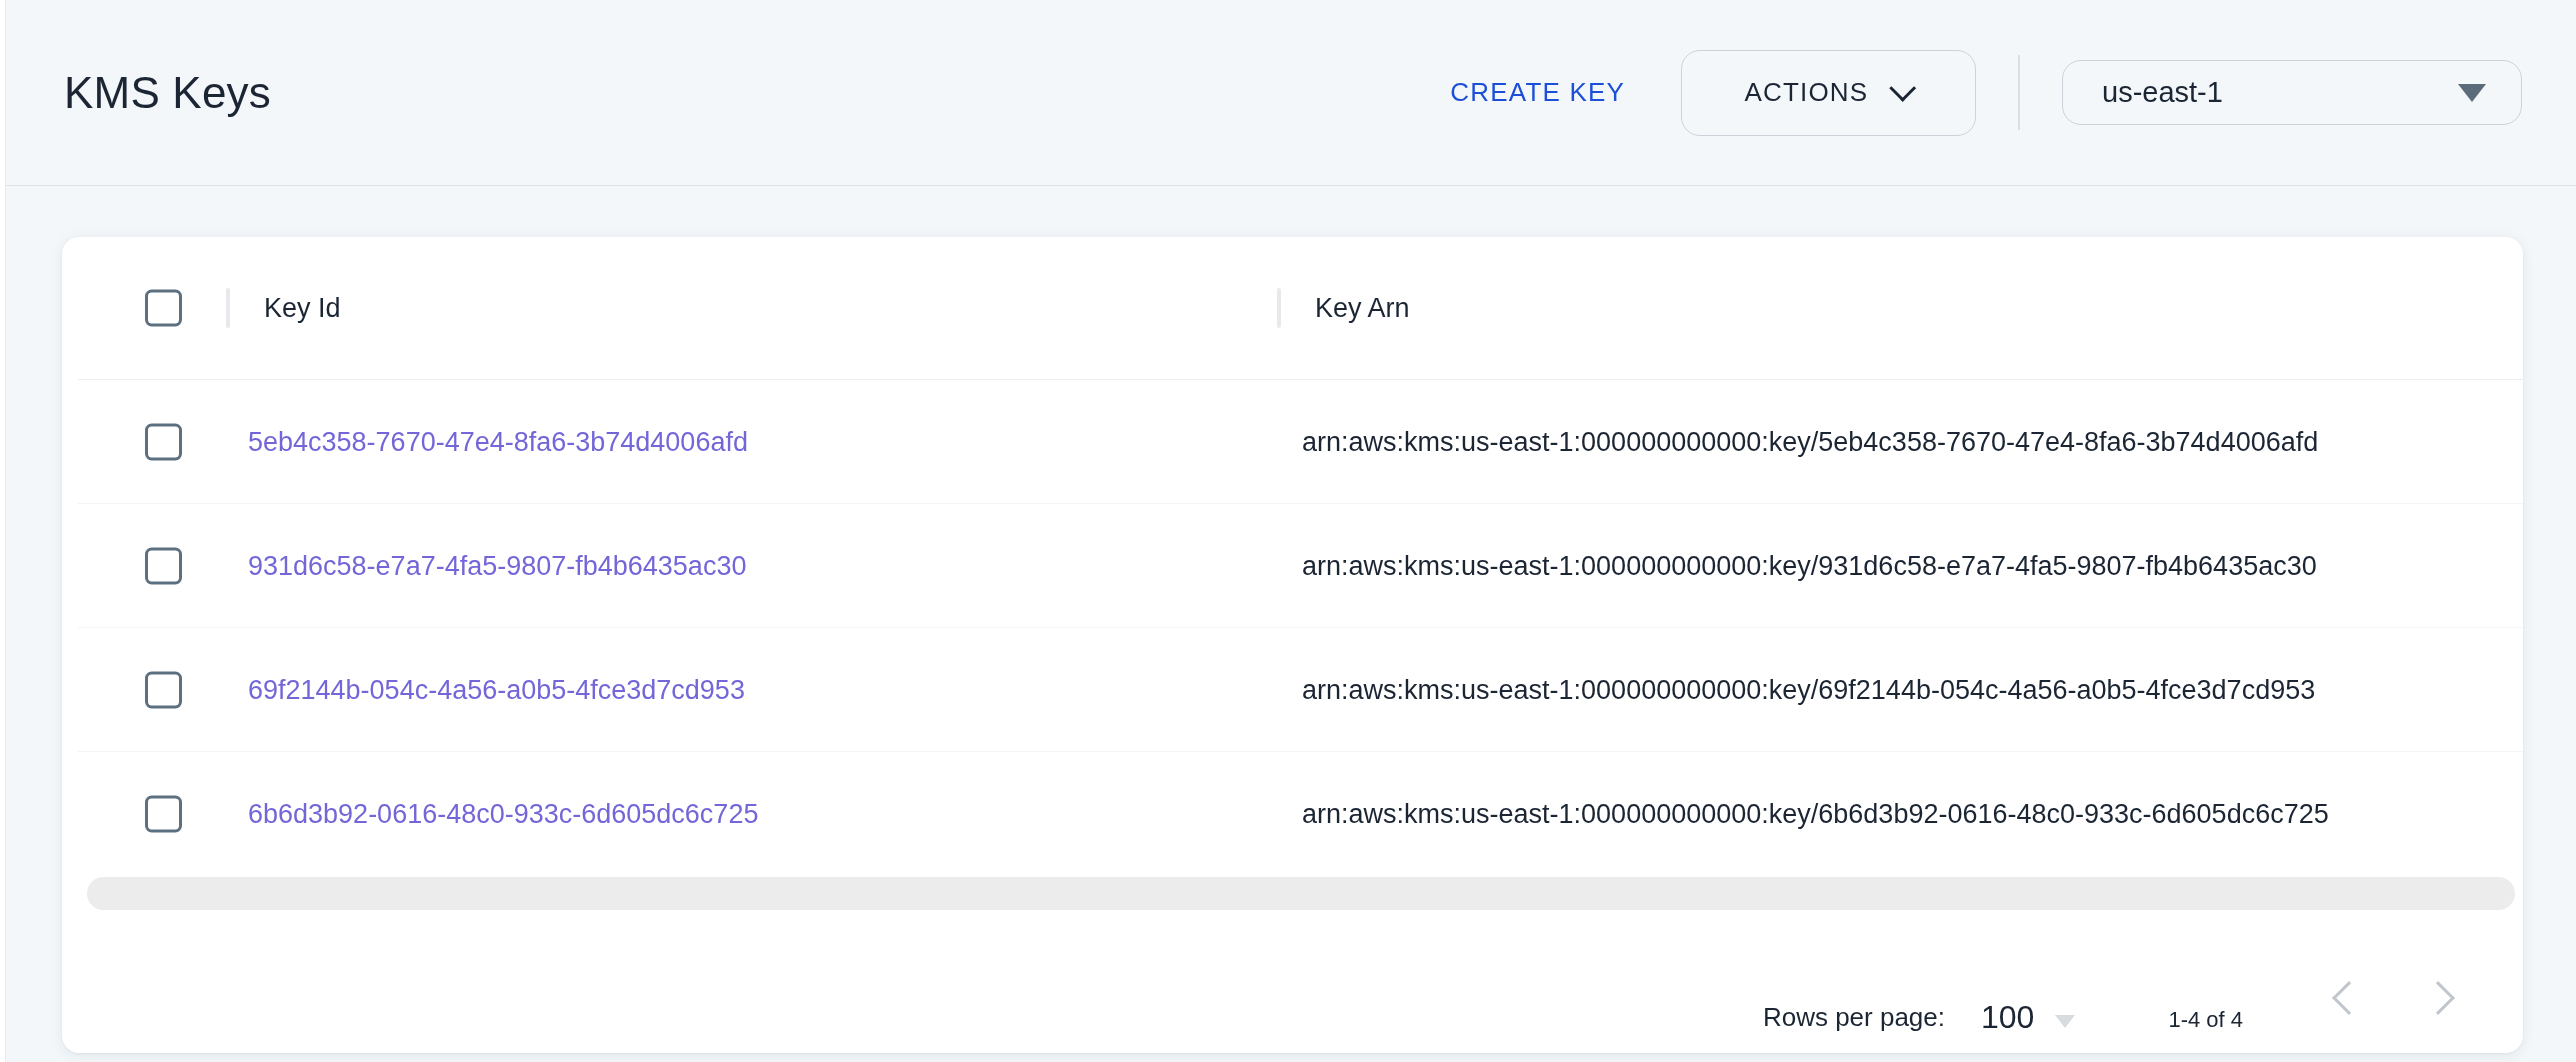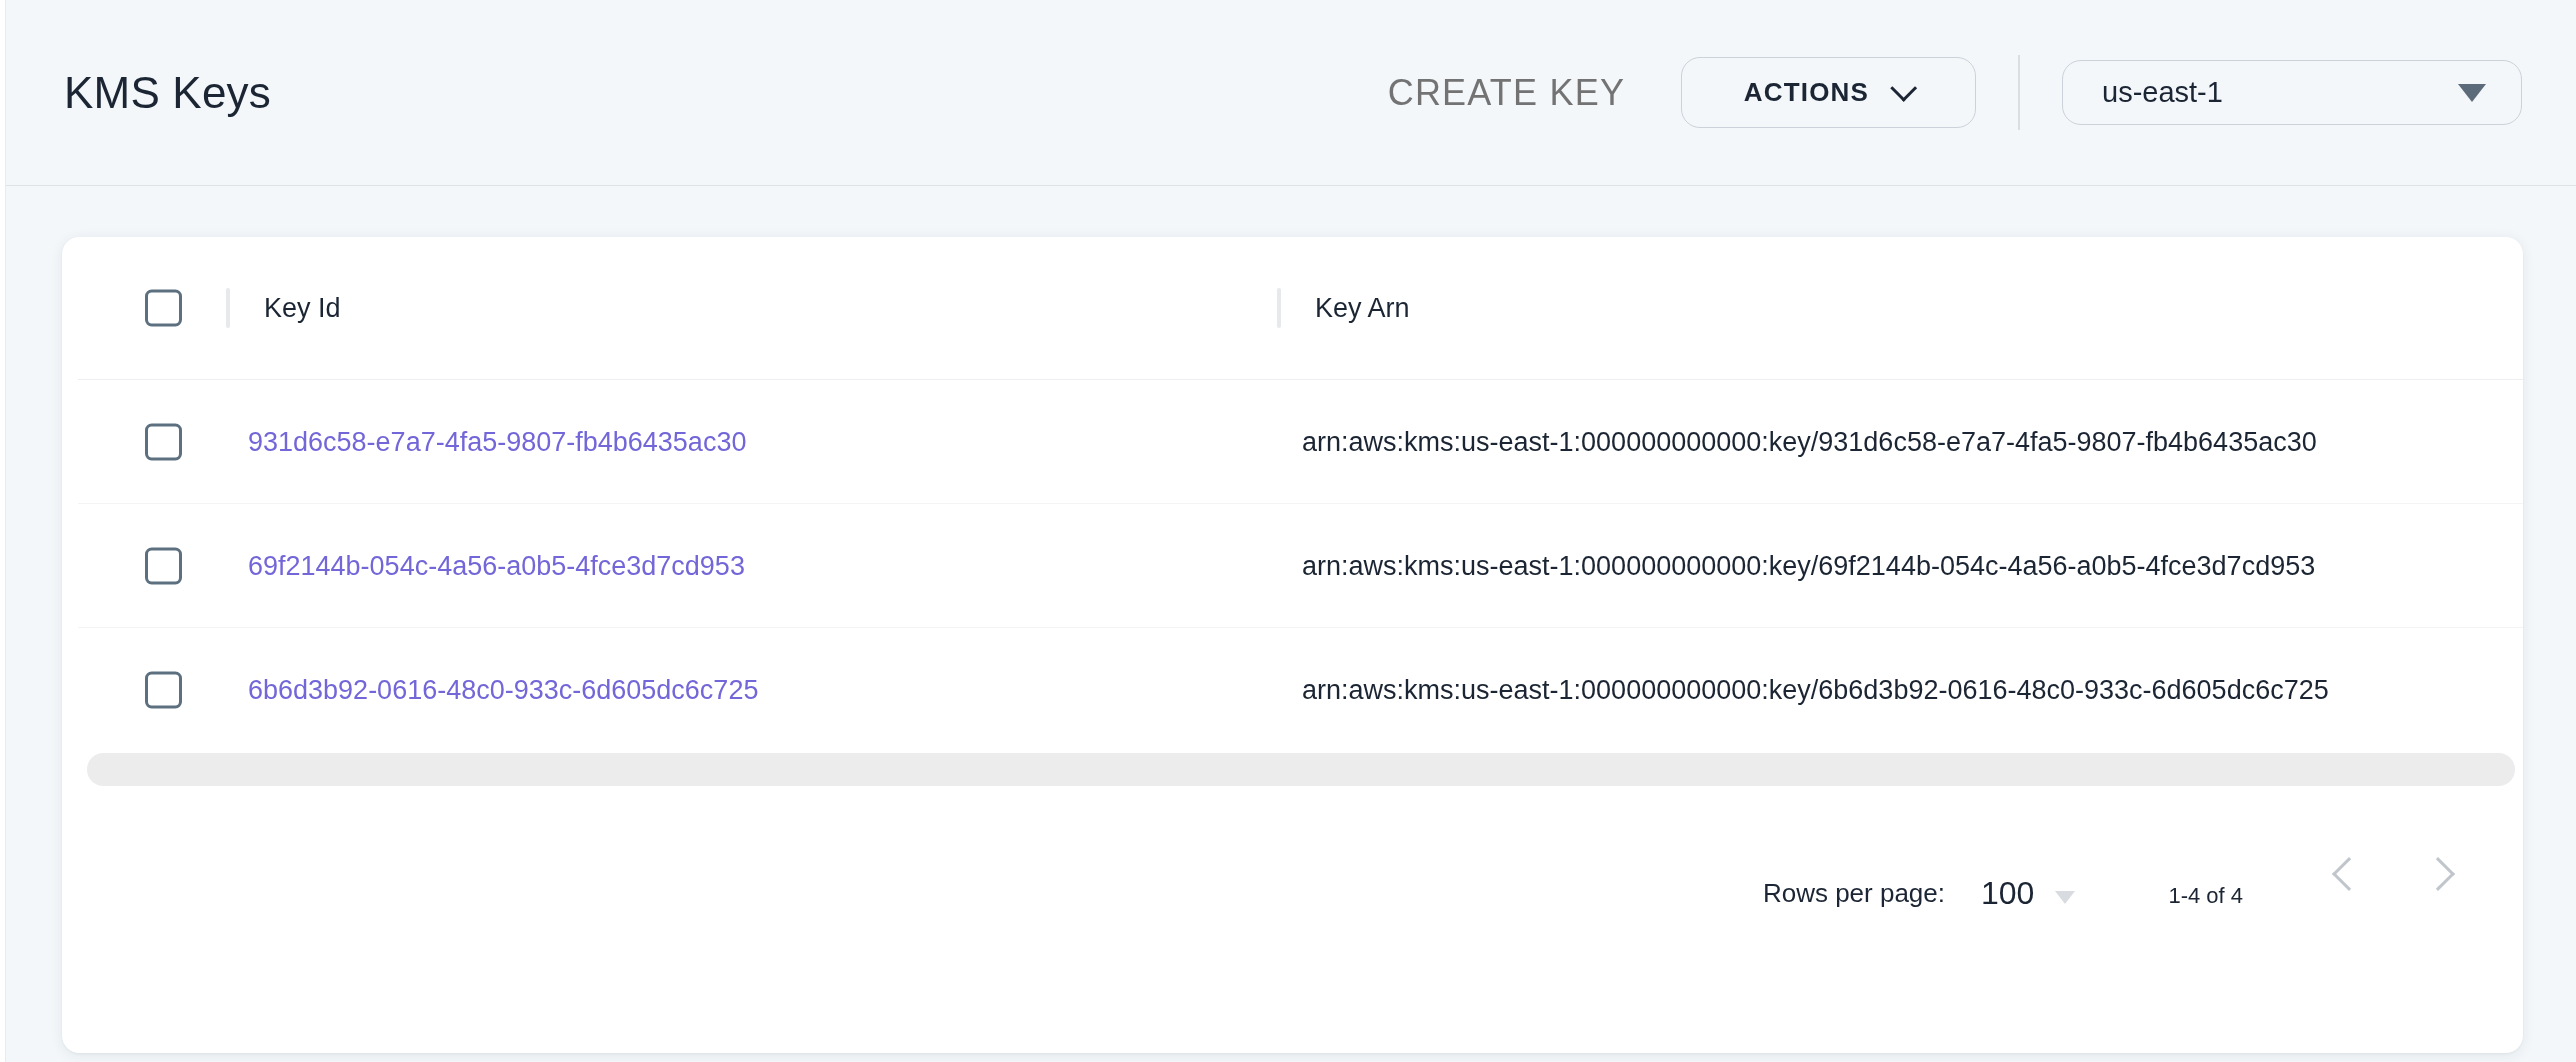--- a/index.html
+++ b/index.html
@@ -25,28 +25,28 @@
     border-bottom:1.9px solid #DEE3E8;
     display:flex;align-items:center;
     padding:0 54px 0 64px;
   }
   .page-title{
     margin:0;font-size:44px;font-weight:500;color:#1B2533;letter-spacing:0.2px;
   }
   .topbar-actions{margin-left:auto;display:flex;align-items:center;}
   .btn-text{
     background:none;border:none;cursor:pointer;
-    font-family:inherit;font-size:36px;font-weight:500;letter-spacing:1.2px;
-    color:#737373;padding:17.4px 25px;margin-right:31px;border-radius:9.6px;
+    font-family:inherit;font-size:26px;font-weight:500;letter-spacing:1.2px;
+    color:#1d4ed8;padding:17.4px 25px;margin-right:31px;border-radius:9.6px;
   }
   .btn-outlined{
     box-sizing:border-box;
-    width:295px;height:71px;border:1.9px solid #CBD2D9;border-radius:19px;
+    width:295px;height:86px;border:1.9px solid #CBD2D9;border-radius:19px;
     background:transparent;cursor:pointer;
-    font-family:inherit;font-size:26px;font-weight:700;letter-spacing:1.2px;color:#1B2533;
+    font-family:inherit;font-size:26px;font-weight:400;letter-spacing:1.2px;color:#1B2533;
     display:flex;align-items:center;justify-content:center;gap:25px;
   }
   .chev-down{
     display:inline-block;width:16.4px;height:16.4px;
     border-right:3.9px solid #1B2533;border-bottom:3.9px solid #1B2533;
     transform:rotate(45deg) translate(-2.9px,-2.9px);
   }
   .v-divider{
     width:1.9px;height:75px;background:#D9DEE3;margin:0 42px 0 42px;display:inline-block;
   }
@@ -158,20 +158,25 @@
   <section class="card">
     <div class="thead">
       <span class="checkbox"></span>
       <span class="col-sep sep-keyid"></span>
       <span class="th th-keyid">Key Id</span>
       <span class="col-sep sep-keyarn"></span>
       <span class="th th-keyarn">Key Arn</span>
     </div>
 
     <div class="tbody">
+  <div class="trow">
+    <span class="checkbox row-check"></span>
+    <a class="key-id">5eb4c358-7670-47e4-8fa6-3b74d4006afd</a>
+    <span class="key-arn">arn:aws:kms:us-east-1:000000000000:key/5eb4c358-7670-47e4-8fa6-3b74d4006afd</span>
+  </div>
 
   <div class="trow">
     <span class="checkbox row-check"></span>
     <a class="key-id">931d6c58-e7a7-4fa5-9807-fb4b6435ac30</a>
     <span class="key-arn">arn:aws:kms:us-east-1:000000000000:key/931d6c58-e7a7-4fa5-9807-fb4b6435ac30</span>
   </div>
 
   <div class="trow">
     <span class="checkbox row-check"></span>
     <a class="key-id">69f2144b-054c-4a56-a0b5-4fce3d7cd953</a>

